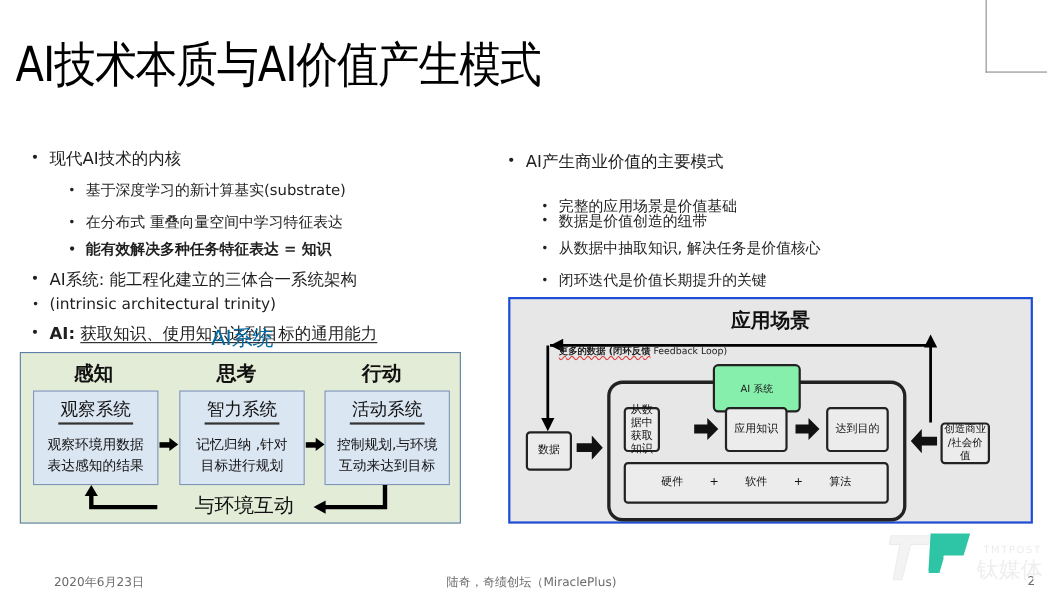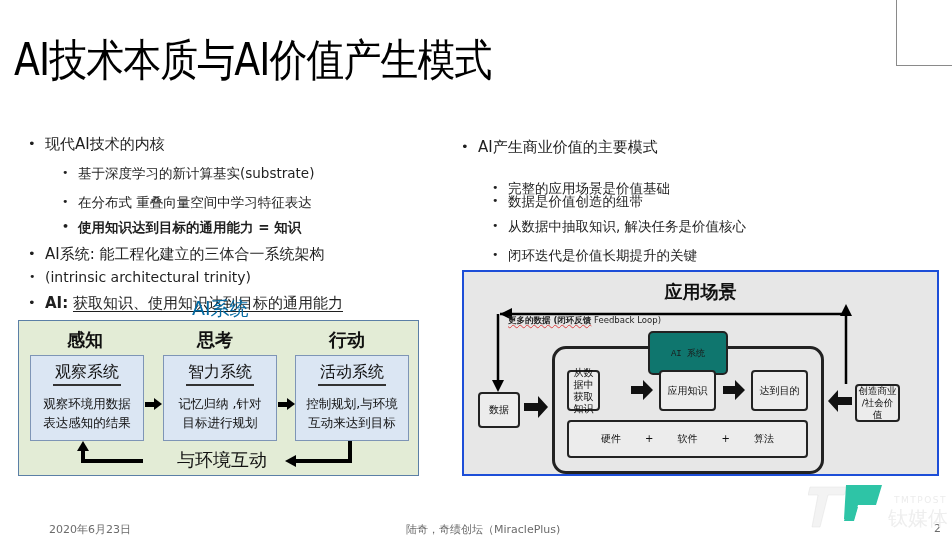--- a/index.html
+++ b/index.html
@@ -79,40 +79,40 @@
       position:absolute; border:2.5px solid #222; border-radius:4px; background:#ececec;
       box-sizing:border-box; display:flex; align-items:center; justify-content:center;
       text-align:center; font-size:10px; line-height:12px; color:#111;
     }
     .outer-ai {
       position:absolute; left:88px; top:74px; width:272px; height:128px;
       border:3px solid #222; border-radius:14px; box-sizing:border-box; background:#e7e7e7;
     }
     .ai-tab {
       position:absolute; left:184px; top:59px; width:80px; height:44px;
-      border:2.5px solid #222; border-radius:5px; background:#0f766e; box-sizing:border-box;
-      font-size:9px; display:flex; align-items:center; justify-content:center;font-family:Liberation Mono, monospace;
+      border:2.5px solid #222; border-radius:5px; background:#86efac; box-sizing:border-box;
+      font-size:9px; display:flex; align-items:center; justify-content:center;
     }
     .blk-arrow { position:absolute; }
 
     
     .footer { position:absolute; top:522px; font-size:11px; color:#6b6b6b; white-space:nowrap;margin-left:16px; }
     .logo { position:absolute; left:808px; top:473px; width:140px; height:60px; }
   </style>
 </head>
 <body>
 
 <div class="corner-box"></div>
 
 <div class="title">AI技术本质与AI价值产生模式</div>
 
 <div class="b1" style="left:45px; top:134px;">现代AI技术的内核</div>
 <div class="b2" style="left:78px; top:164px;">基于深度学习的新计算基实(substrate)</div>
 <div class="b2" style="left:78px; top:193px;">在分布式 重叠向量空间中学习特征表达</div>
-<div class="b2 bold" style="left:78px; top:218px;">使用知识达到目标的通用能力 = 知识</div>
+<div class="b2 bold" style="left:78px; top:218px;">能有效解决多种任务特征表达 = 知识</div>
 <div class="b1" style="left:45px; top:244px;">AI系统: 能工程化建立的三体合一系统架构</div>
 <div class="b2" style="left:45px; top:268px; font-size:14px;">(intrinsic architectural trinity)</div>
 <div class="b1" style="left:45px; top:293px;">
   <span class="bold">AI:</span>
   <span class="ul">获取知识、使用知识达到目标的通用能力</span>
 </div>
 
 <div class="left-diagram">
   <div class="phase-label" style="left:16px;">感知</div>
   <div class="phase-label" style="left:146px;">思考</div>

